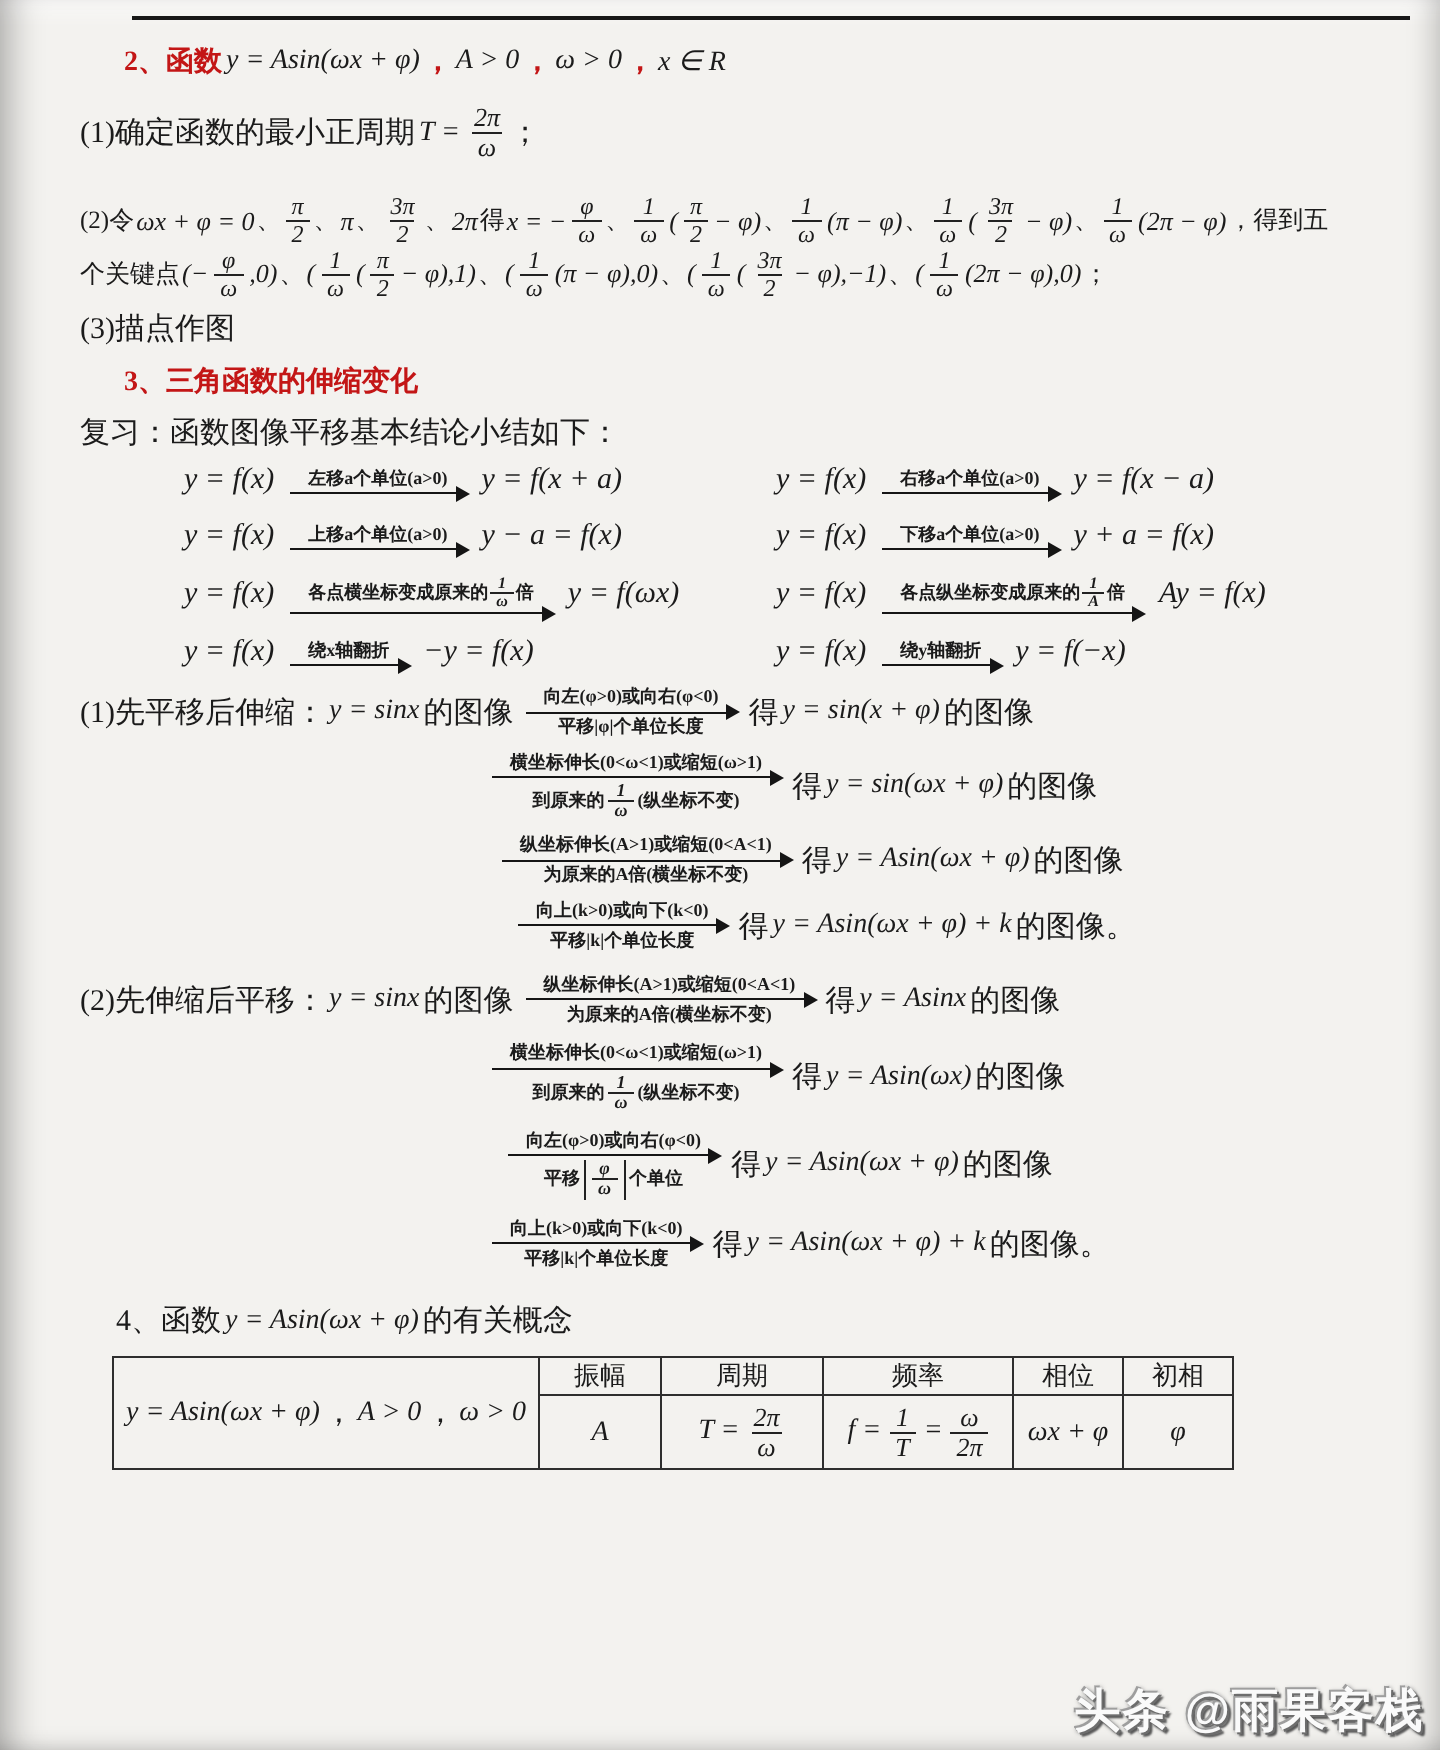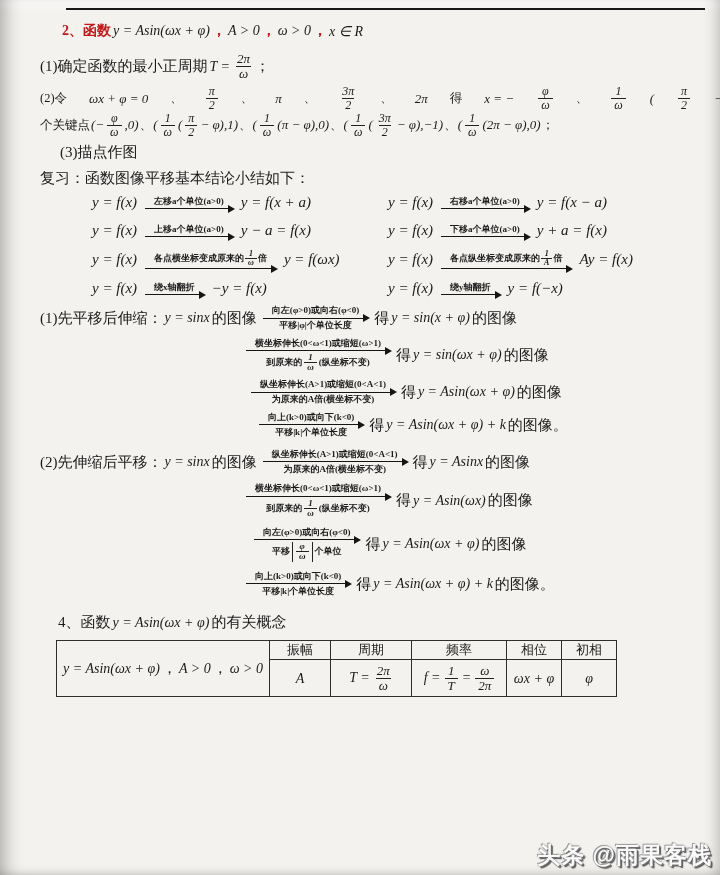--- a/index.html
+++ b/index.html
@@ -31,23 +31,23 @@
        padding:0 1px;margin:0 2px;}
   
   .arr{display:inline-flex;flex-direction:column;align-items:center;margin:0 6px;font-weight:bold;}
   .atop{display:inline-flex;align-items:center;font-size:9px;line-height:1.3;
         padding:0 9px 1px;border-bottom:1.5px solid #151515;position:relative;}
   .atop::after{content:"";position:absolute;right:-2px;bottom:-4.8px;width:0;height:0;
         border-left:7px solid #151515;border-top:4px solid transparent;border-bottom:4px solid transparent;}
   .abot{display:inline-flex;align-items:center;font-size:9px;line-height:1.3;padding-top:1.5px;}
   
   .p1{margin-top:12px;}
-  .p2{margin-top:4px;gap:21px;}
+  .p2{margin-top:16px;}
   .p3{margin-top:0px;}
-  .p4{margin-top:4px;margin-left:20px;}
+  .p4{margin-top:4px;}
   .tight .t{font-size:12.5px;}
   .tight .mi{font-size:13px;margin:0 1px;}
   .tight .frac{font-size:12px;}
   .review{margin-top:7px;}
   
   .tgrid{display:grid;grid-template-columns:296px auto;row-gap:11px;margin-top:6px;padding-left:50px;}
   .gcell{display:flex;align-items:center;white-space:nowrap;}
   .g{font-size:15px;}
   
   .blk-intro1{margin-top:8px;}
@@ -200,20 +200,23 @@
           <span class="fd">ω</span>
         </span>
       <span class="mi">(2π − φ),0)</span>
       <span class="t">；</span>
     </div>
 
     <div class="line p4">
       <span class="t">(3)描点作图</span>
     </div>
 
+    <div class="line h3">
+      <span class="red">3、三角函数的伸缩变化</span>
+    </div>
     <div class="line review">
       <span class="t">复习：函数图像平移基本结论小结如下：</span>
     </div>
 
     <div class="tgrid">
       <div class="gcell">
         <span class="mi g">y = f(x)</span>
         <span class="arr">
             <span class="atop">左移a个单位(a&gt;0)</span>
           </span>

